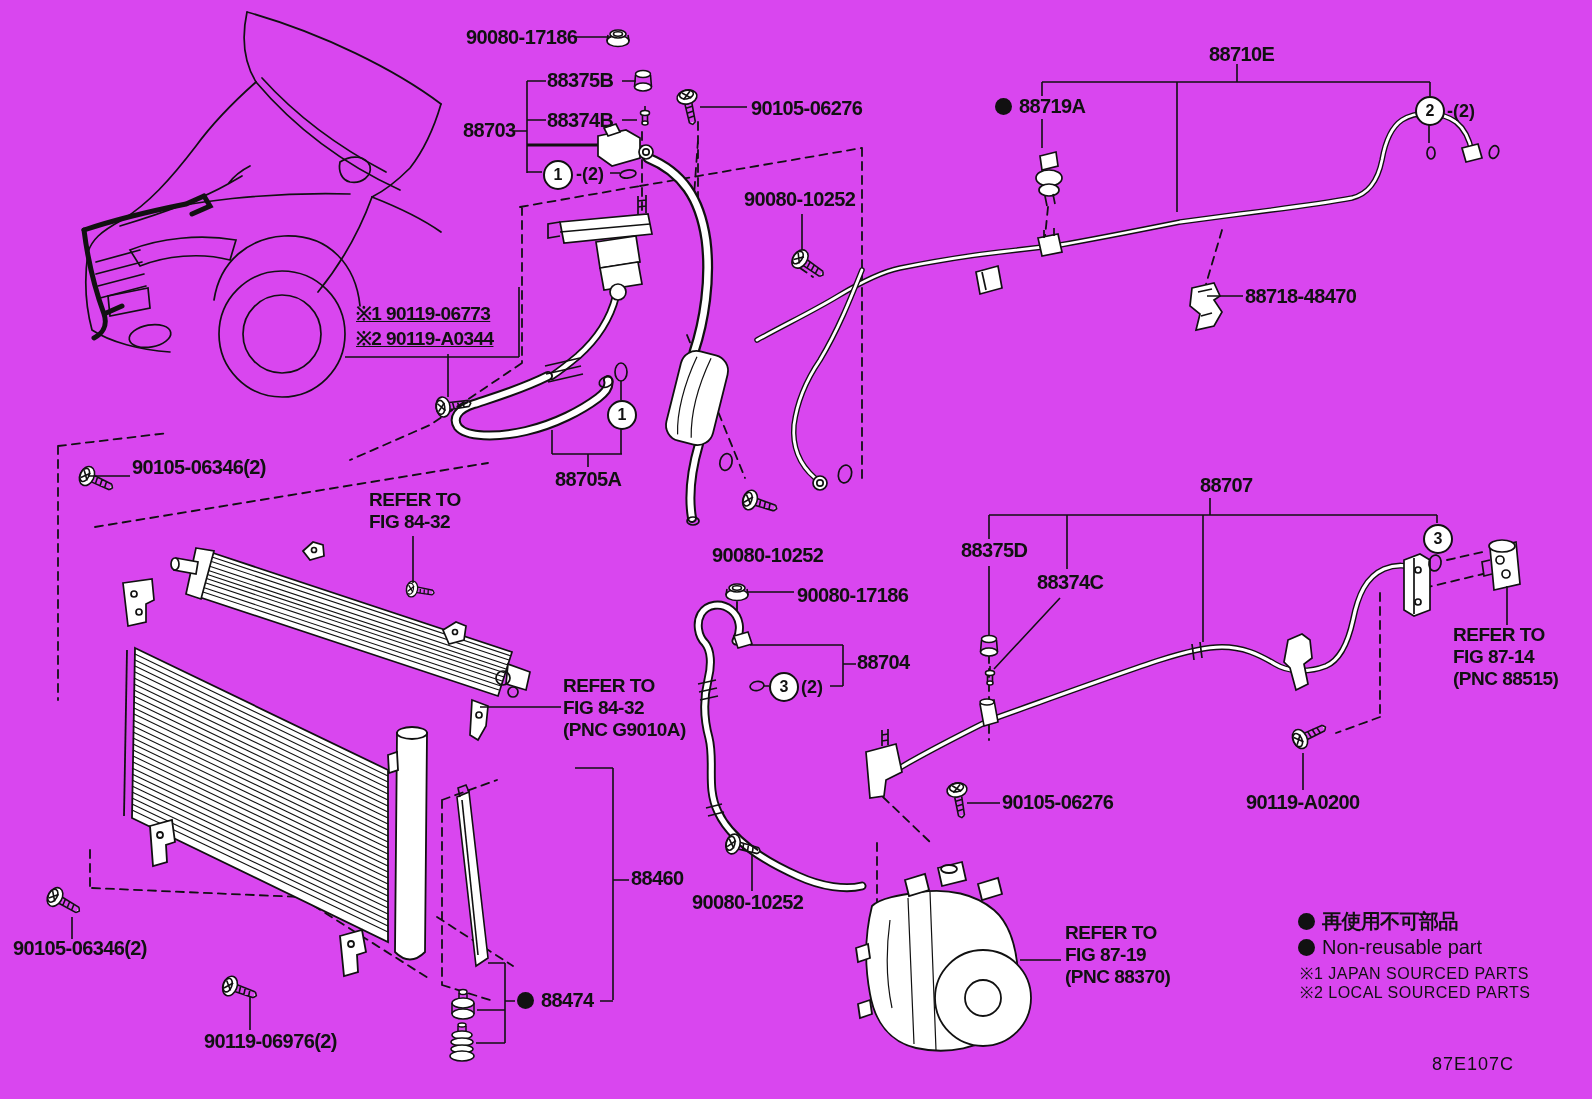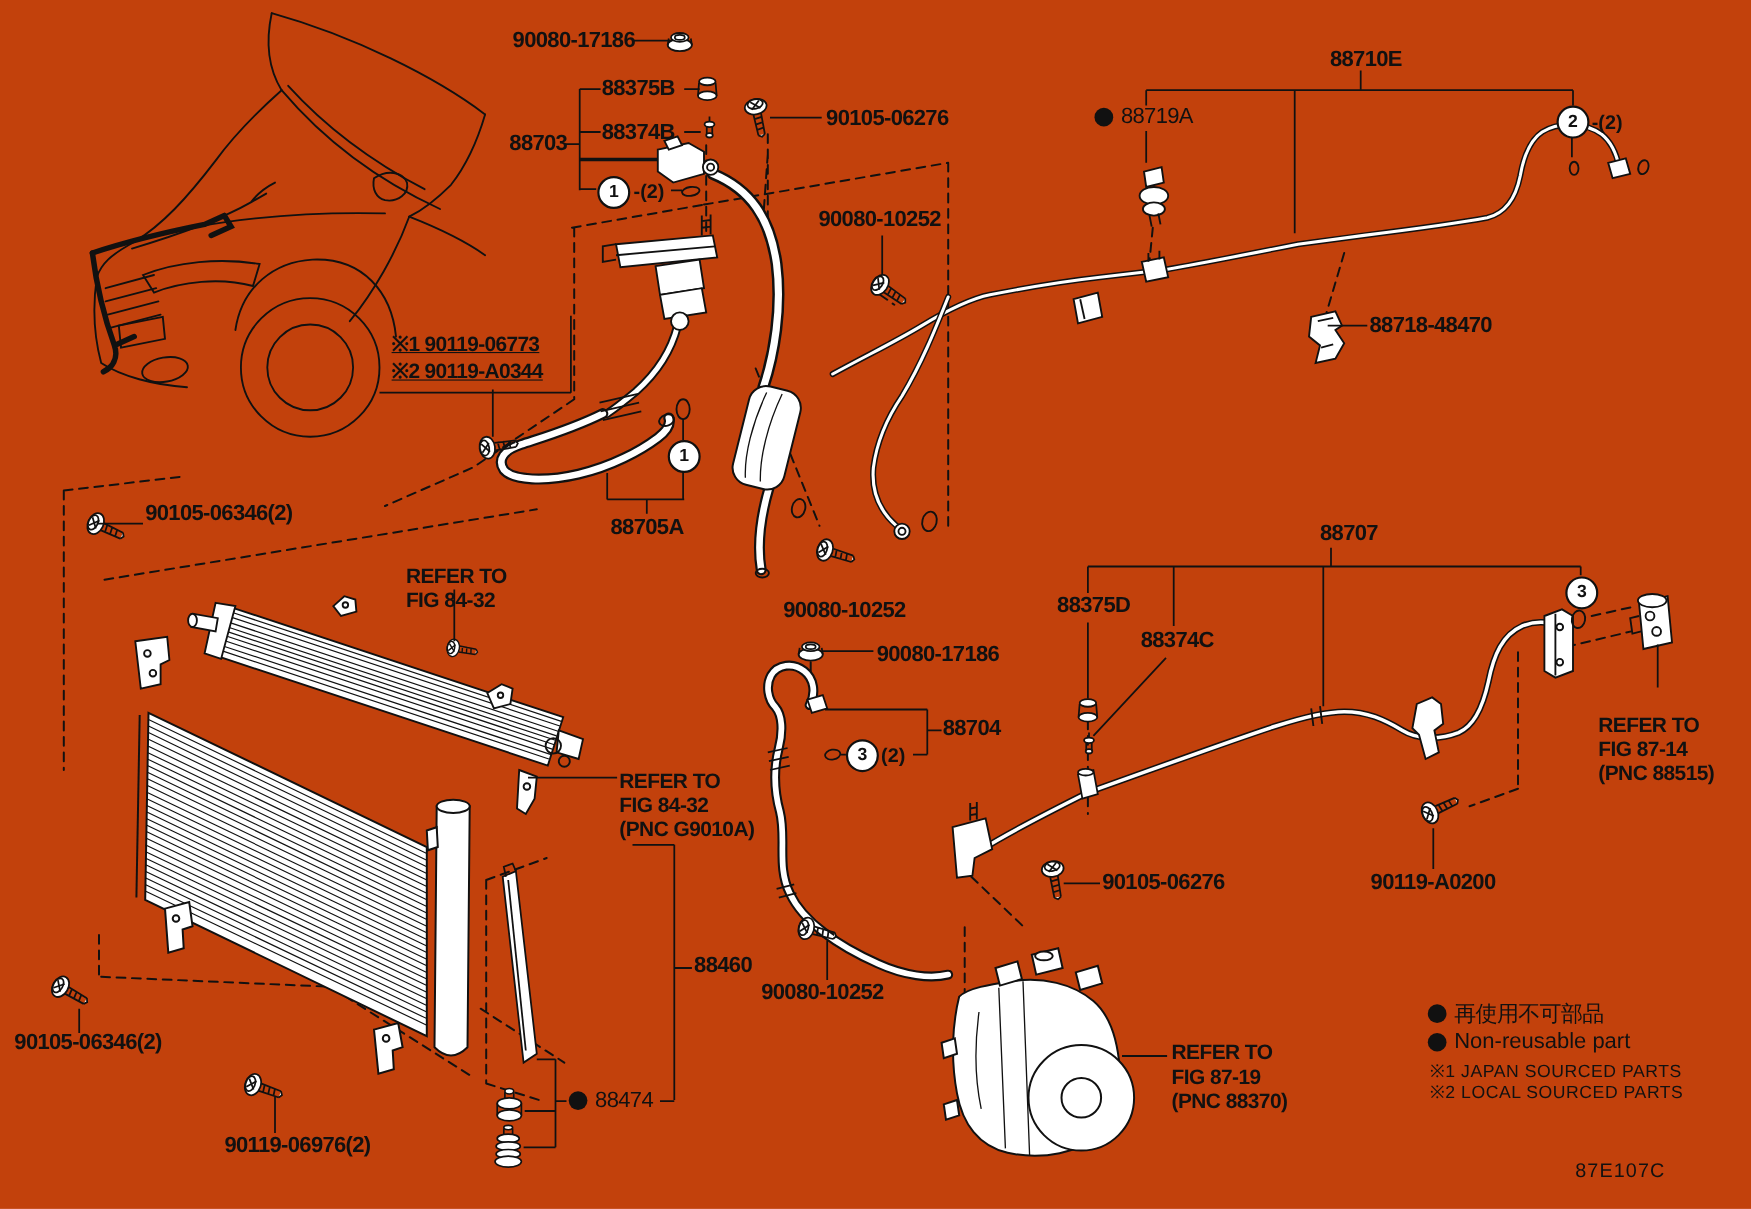--- a/index.html
+++ b/index.html
@@ -1,30 +1,30 @@
 <!DOCTYPE html>
 <html><head>
 <meta charset="utf-8">
 <style>
   html,body{margin:0;padding:0;background:#fff;}
-  .stage{position:relative;width:1592px;height:1099px;background:#c2410c;overflow:hidden;
+  .stage{position:relative;width:1592px;height:1099px;background:#d946ef;overflow:hidden;
          font-family:"Liberation Sans",sans-serif;color:#111;}
   .stage svg{position:absolute;left:0;top:0;}
   .pn{position:absolute;font-weight:700;font-size:20px;line-height:20px;
       letter-spacing:-0.6px;white-space:nowrap;color:#111;}
   .pn-sm{font-size:19px;text-decoration:underline;}
   .rf{position:absolute;font-weight:700;font-size:19px;line-height:22px;
-      letter-spacing:-0.5px;white-space:nowrap;color:#111;margin-top:25px;}
+      letter-spacing:-0.5px;white-space:nowrap;color:#111;}
   .co{position:absolute;width:26px;height:26px;border:2.4px solid #111;border-radius:50%;
       display:flex;align-items:center;justify-content:center;
       font-weight:700;font-size:16px;background:#fff;color:#111;}
   .qty{position:absolute;font-weight:700;font-size:18px;white-space:nowrap;color:#111;}
   .dotrow{position:absolute;display:flex;align-items:center;gap:7px;white-space:nowrap;}
   .dot{width:17px;height:17px;border-radius:50%;background:#111;flex:0 0 auto;}
-  .dotrow .txt{font-weight:400;font-size:20px;letter-spacing:-0.6px;color:#111;}
+  .dotrow .txt{font-weight:700;font-size:20px;letter-spacing:-0.6px;color:#111;}
   .lg-en .txt{font-weight:400;letter-spacing:0;text-align:right;}
   .note{position:absolute;font-weight:400;font-size:16px;letter-spacing:0.5px;
         white-space:nowrap;color:#111;}
   .figcode{position:absolute;font-weight:400;font-size:18px;letter-spacing:1px;color:#111;}
 </style>
 </head>
 <body>
 
 <div class="stage">
 

